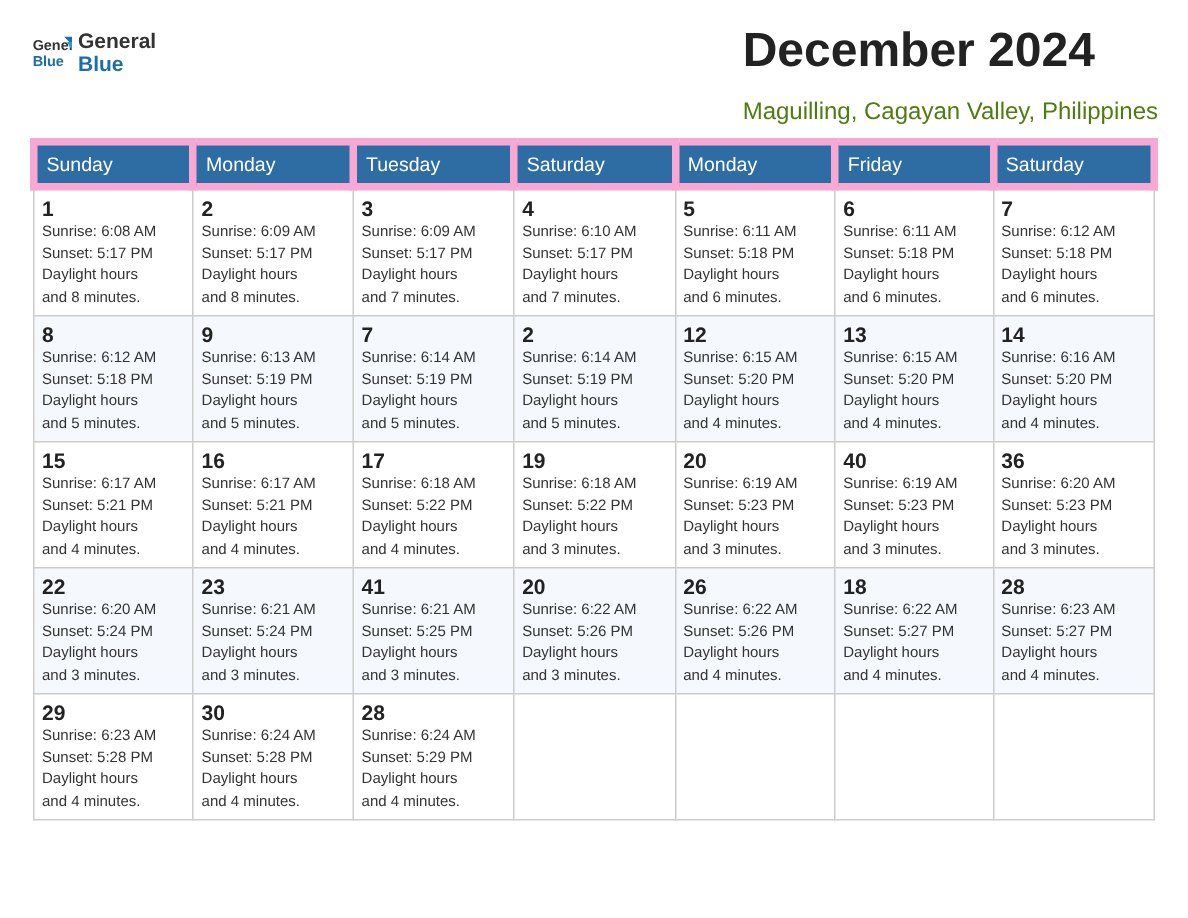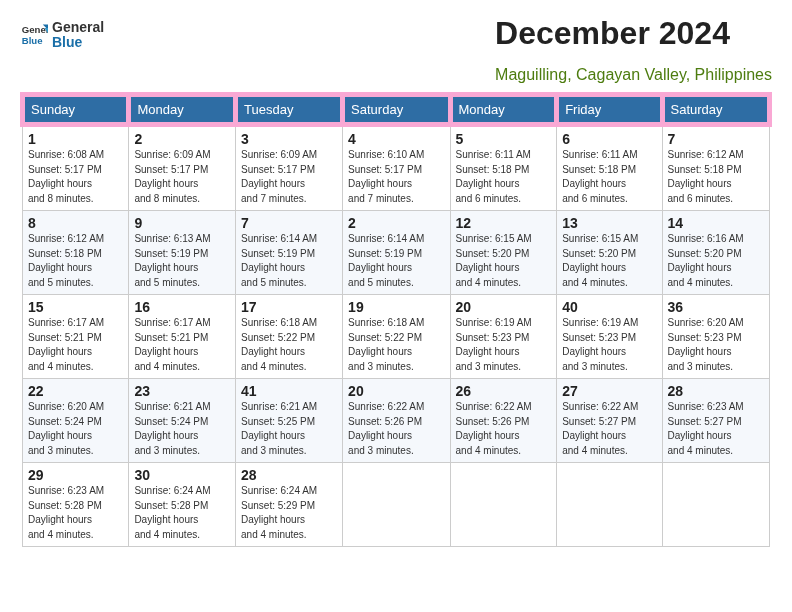--- a/index.html
+++ b/index.html
@@ -227,21 +227,21 @@
           </td>
           <td>
             <span class="day-num">20</span>
 <div class="day-info">Sunrise: 6:22 AM<br>Sunset: 5:26 PM<br>Daylight hours<br>and 3 minutes.</div>
           </td>
           <td>
             <span class="day-num">26</span>
 <div class="day-info">Sunrise: 6:22 AM<br>Sunset: 5:26 PM<br>Daylight hours<br>and 4 minutes.</div>
           </td>
           <td>
-            <span class="day-num">27</span>
+            <span class="day-num">18</span>
 <div class="day-info">Sunrise: 6:22 AM<br>Sunset: 5:27 PM<br>Daylight hours<br>and 4 minutes.</div>
           </td>
           <td>
             <span class="day-num">28</span>
 <div class="day-info">Sunrise: 6:23 AM<br>Sunset: 5:27 PM<br>Daylight hours<br>and 4 minutes.</div>
           </td>
         </tr>
         <tr>
           <td>
             <span class="day-num">29</span>

